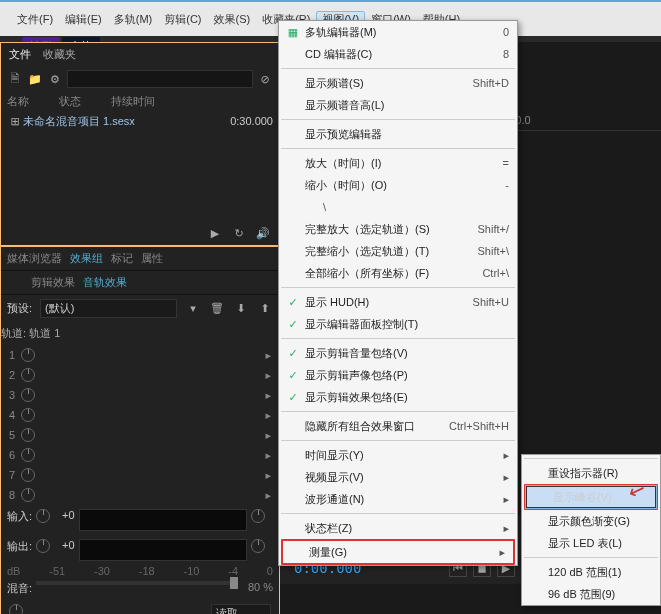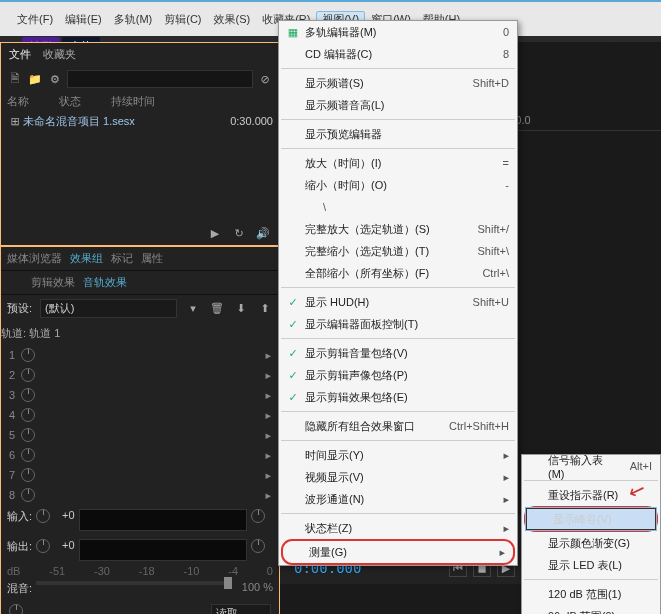--- a/index.html
+++ b/index.html
@@ -12,21 +12,21 @@
 .toolbar .tab.on{background:#0f172a;color:#fff}
 .icn{display:inline-flex;width:16px;height:16px;align-items:center;justify-content:center;color:#aaa}
 .dropdown{position:absolute;background:#f5f5f5;color:#222;border:1px solid #999;box-shadow:2px 2px 6px rgba(0,0,0,.4);z-index:100}
 .dropdown .row{display:flex;align-items:center;height:22px;padding:0 8px 0 4px}
 .dropdown .row.sel{background:#c9def5;outline:1px solid #8ab8d8}
 .dropdown .chk{width:20px;text-align:center;color:#2a6}
 .dropdown .lbl{flex:1;padding-left:2px}
 .dropdown .sc{color:#555;padding-left:20px}
 .dropdown .sep{height:1px;background:#ccc;margin:3px 2px}
 .dropdown .sub::after{content:"▸";color:#555;margin-left:8px}
-.redbox{border:2px solid #d33;border-radius:11px}
+.redbox{border:2px solid #d33;border-radius:1px}
 .panel{background:#222;border:1px solid #fdba74}
 .filetabs{display:flex;gap:12px;padding:4px 8px;color:#aaa}
 .filetabs .on{color:#eee}
 .filerow{display:flex;padding:2px 6px;align-items:center}
 .filerow .nm{flex:1;color:#9fc5e8}
 .cols{display:flex;color:#888;padding:2px 6px;gap:30px}
 .searchbar{display:flex;gap:4px;padding:4px 6px;align-items:center}
 .search{background:#151515;border:1px solid #333;height:18px;flex:1;color:#ccc;padding:0 4px}
 .btns{display:flex;gap:8px;justify-content:flex-end;padding:4px 8px;color:#aaa}
 .efftabs{display:flex;gap:8px;padding:4px 6px;color:#888;border-bottom:1px solid #111}
@@ -195,21 +195,21 @@
         <span>-18</span>
         <span>-10</span>
         <span>-4</span>
         <span>0</span>
       </div>
   <div class="iorow">
    <span>混音:</span>
    <div style="flex:1;height:4px;background:#333;position:relative">
           <div style="position:absolute;right:0;top:-4px;width:8px;height:12px;background:#888"></div>
         </div>
-   <span style="color:#888;margin-left:6px">100 %</span>
+   <span style="color:#888;margin-left:6px">80 %</span>
   </div>
   <div class="btns">
    <span class="knob"></span>
    <span style="flex:1"></span>
    <div class="sel" style="flex:0 0 60px">读取</div>
   </div>
  </div>
 
 </div>
 
@@ -329,25 +329,20 @@
     </div>
     <div class="redbox" style="margin: 0px 2px;">
       <div class="row sub">
         <span class="chk"></span>
         <span class="lbl">测量(G)</span>
       </div>
     </div>
   </div>
 
 <div class="dropdown" id="sub" style="left:521px;top:454px;width:140px">
-    <div class="row">
-      <span class="chk"></span>
-      <span class="lbl">信号输入表(M)</span>
-      <span class="sc">Alt+I</span>
-    </div>
     <div class="sep"></div>
     <div class="row">
       <span class="chk"></span>
       <span class="lbl">重设指示器(R)</span>
     </div>
     <div class="redbox" style="margin: 0px 2px;">
       <div class="row sel">
         <span class="chk"></span>
         <span class="lbl">显示峰谷(V)</span>
       </div>

